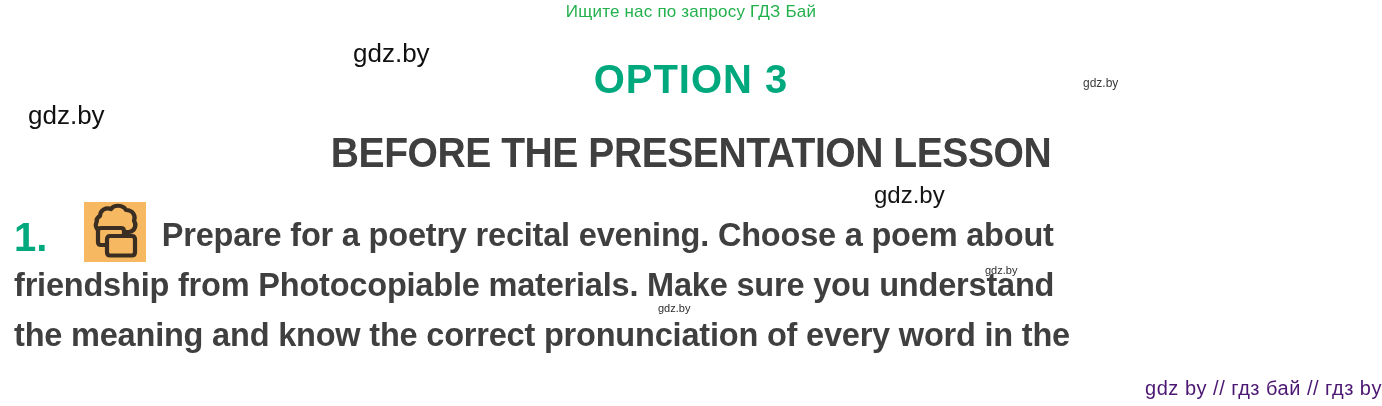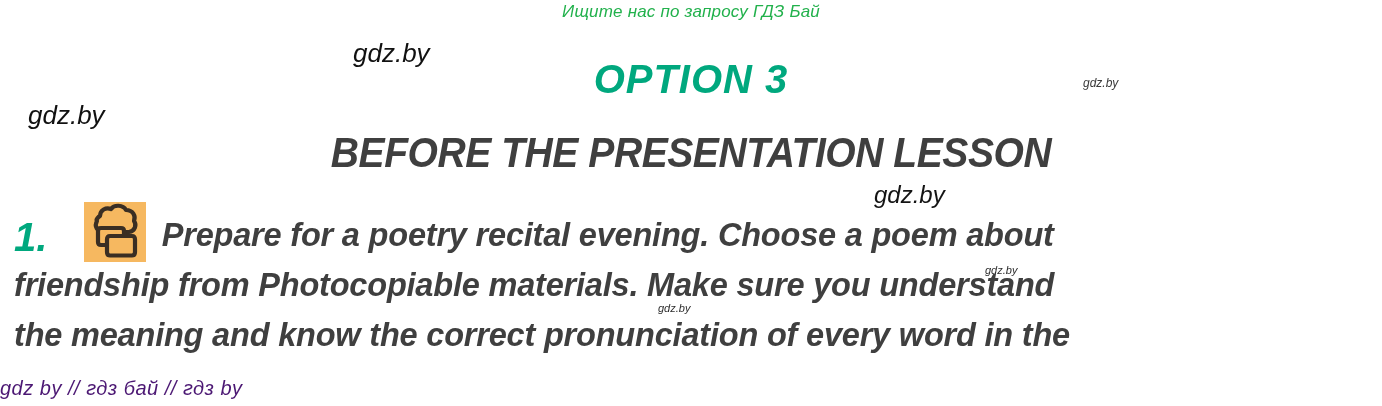--- a/index.html
+++ b/index.html
@@ -10,21 +10,20 @@
   body {
     font-family: "Liberation Sans", sans-serif;
     -webkit-font-smoothing: antialiased;
   }
   #page {
     position: relative;
     width: 1382px;
     height: 406px;
     background: #ffffff;
     overflow: hidden;
-    font-style: italic;
   }
 
   
   .promo-banner {
     position: absolute;
     left: 0;
     top: 2px;
     width: 1382px;
     text-align: center;
     color: #22b14c;
@@ -112,21 +111,21 @@
     display: block;
     height: 50px;
   }
 
   
   .footer-watermark {
     position: absolute;
     left: 0;
     bottom: 6px;
     width: 1382px;
-    text-align: left;
+    text-align: right;
     color: #4b1773;
     font-size: 20px;
     font-weight: 400;
     letter-spacing: 0.5px;
     white-space: nowrap;
   }
 
   
   .wm {
     position: absolute;

